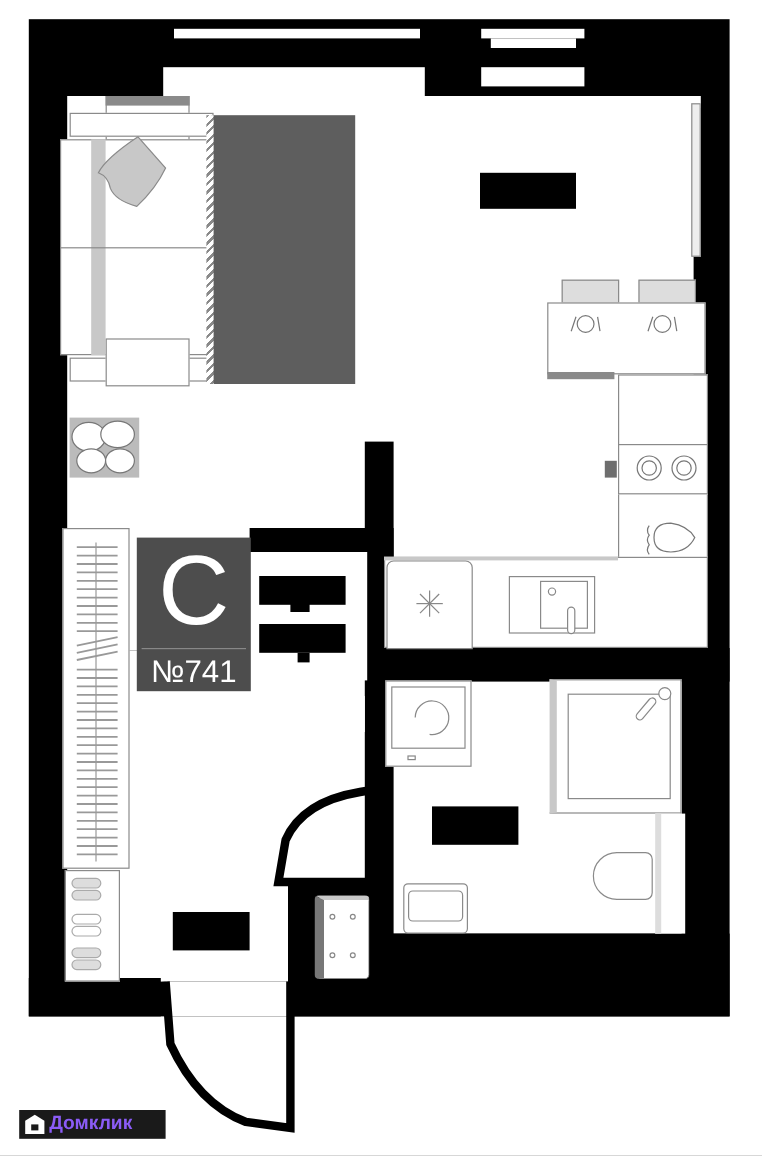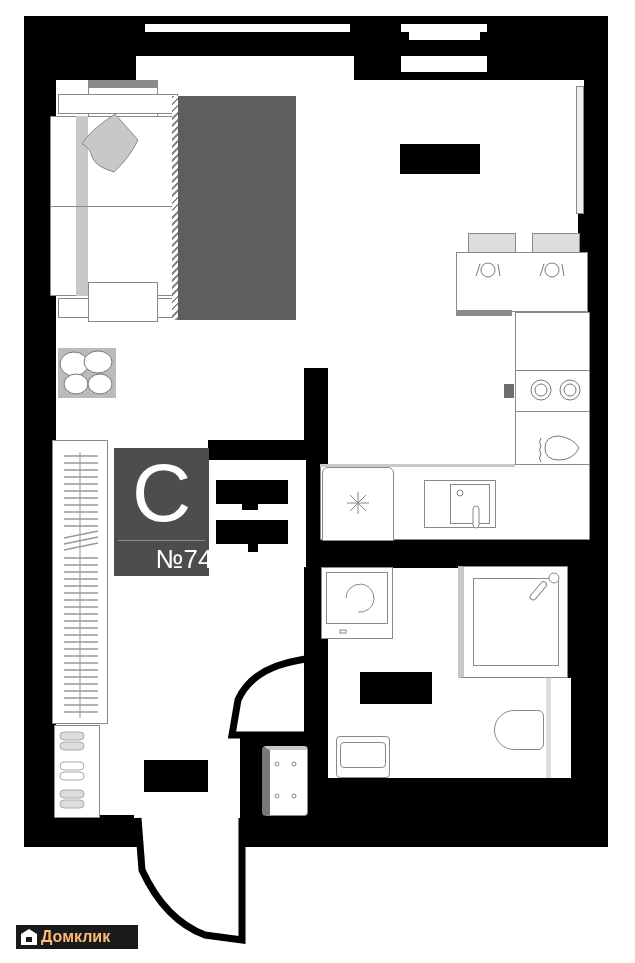--- a/index.html
+++ b/index.html
@@ -126,21 +126,21 @@
 <div class="furn" style="left:424px;top:480px;width:72px;height:48px;"></div>
 <div class="furn" style="left:450px;top:484px;width:40px;height:40px;"></div>
 <svg style="left:455px;top:488px;" width="30" height="40">
   <circle cx="5" cy="5" r="3" fill="none" stroke="#888"></circle>
   <rect x="18" y="18" width="6" height="22" rx="3" fill="#fff" stroke="#888"></rect>
 </svg>
 
 <div class="abs" style="left:114px;top:448px;width:95px;height:128px;background:#4d4d4d;">
   <div style="position:absolute;left:0;top:0;width:95px;height:90px;text-align:center;color:#fff;font-size:82px;line-height:90px;font-weight:normal;">C</div>
   <div class="abs" style="left:4px;top:92px;width:87px;height:1px;background:#888;"></div>
-  <div style="position:absolute;left:0;top:96px;width:95px;text-align:right;color:#fff;font-size:26px;line-height:30px;margin-left:18px;">№741</div>
+  <div style="position:absolute;left:0;top:96px;width:95px;text-align:center;color:#fff;font-size:26px;line-height:30px;">№741</div>
 </div>
 
 <div>
   <div class="redact" style="left:216px;top:480px;width:72px;height:24px;"></div>
   <div class="redact" style="left:242px;top:502px;width:16px;height:8px;"></div>
   <div class="redact" style="left:216px;top:520px;width:72px;height:24px;"></div>
   <div class="redact" style="left:248px;top:544px;width:10px;height:8px;"></div>
 </div>
 <div>
   <div class="redact" style="left:400px;top:144px;width:80px;height:30px;"></div>
@@ -231,14 +231,14 @@
       <circle cx="5" cy="36" r="2"></circle>
       <circle cx="22" cy="36" r="2"></circle>
     </g>
 </svg>
 
 <div class="abs" style="left:16px;top:925px;width:122px;height:24px;background:#1a1a1a;">
   <svg style="left:4px;top:3px;" width="18" height="18">
     <path d="M9,1 L17,6 L17,17 L1,17 L1,6 Z" fill="#fff"></path>
     <path d="M6,9 L12,9 L12,14 L6,14 Z" fill="#1a1a1a"></path>
   </svg>
-  <span style="position:absolute;left:25px;top:2px;color:#fdba74;font-weight:bold;font-size:16px;line-height:20px;">Домклик</span>
+  <span style="position:absolute;left:25px;top:2px;color:#8b5cf6;font-weight:bold;font-size:16px;line-height:20px;">Домклик</span>
 </div>
 
 </body></html>

